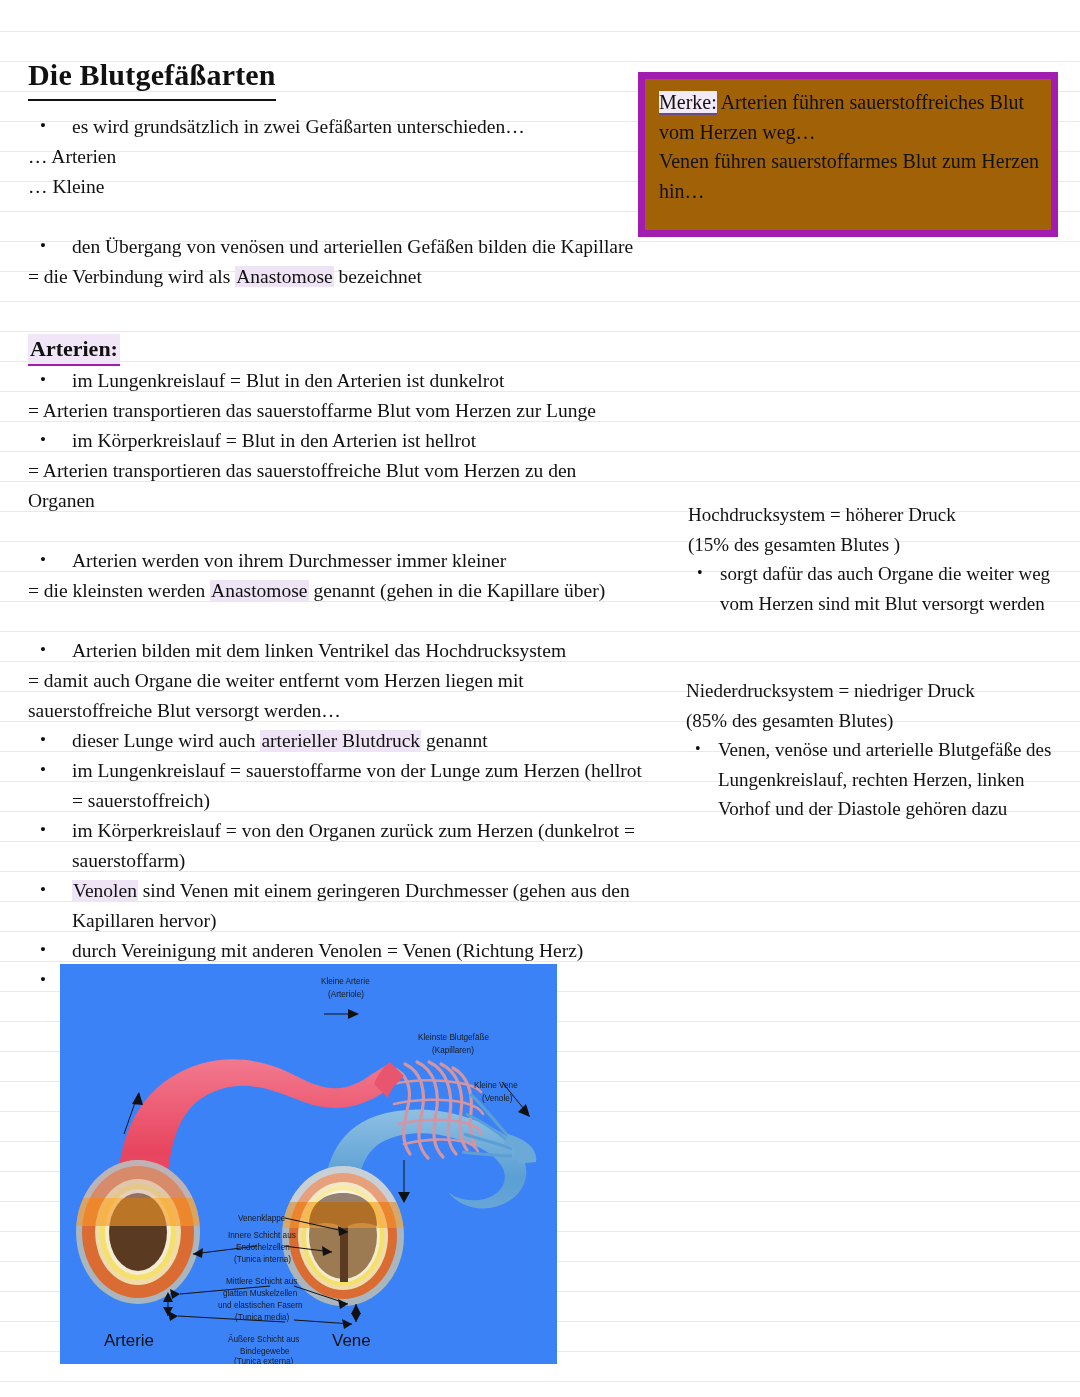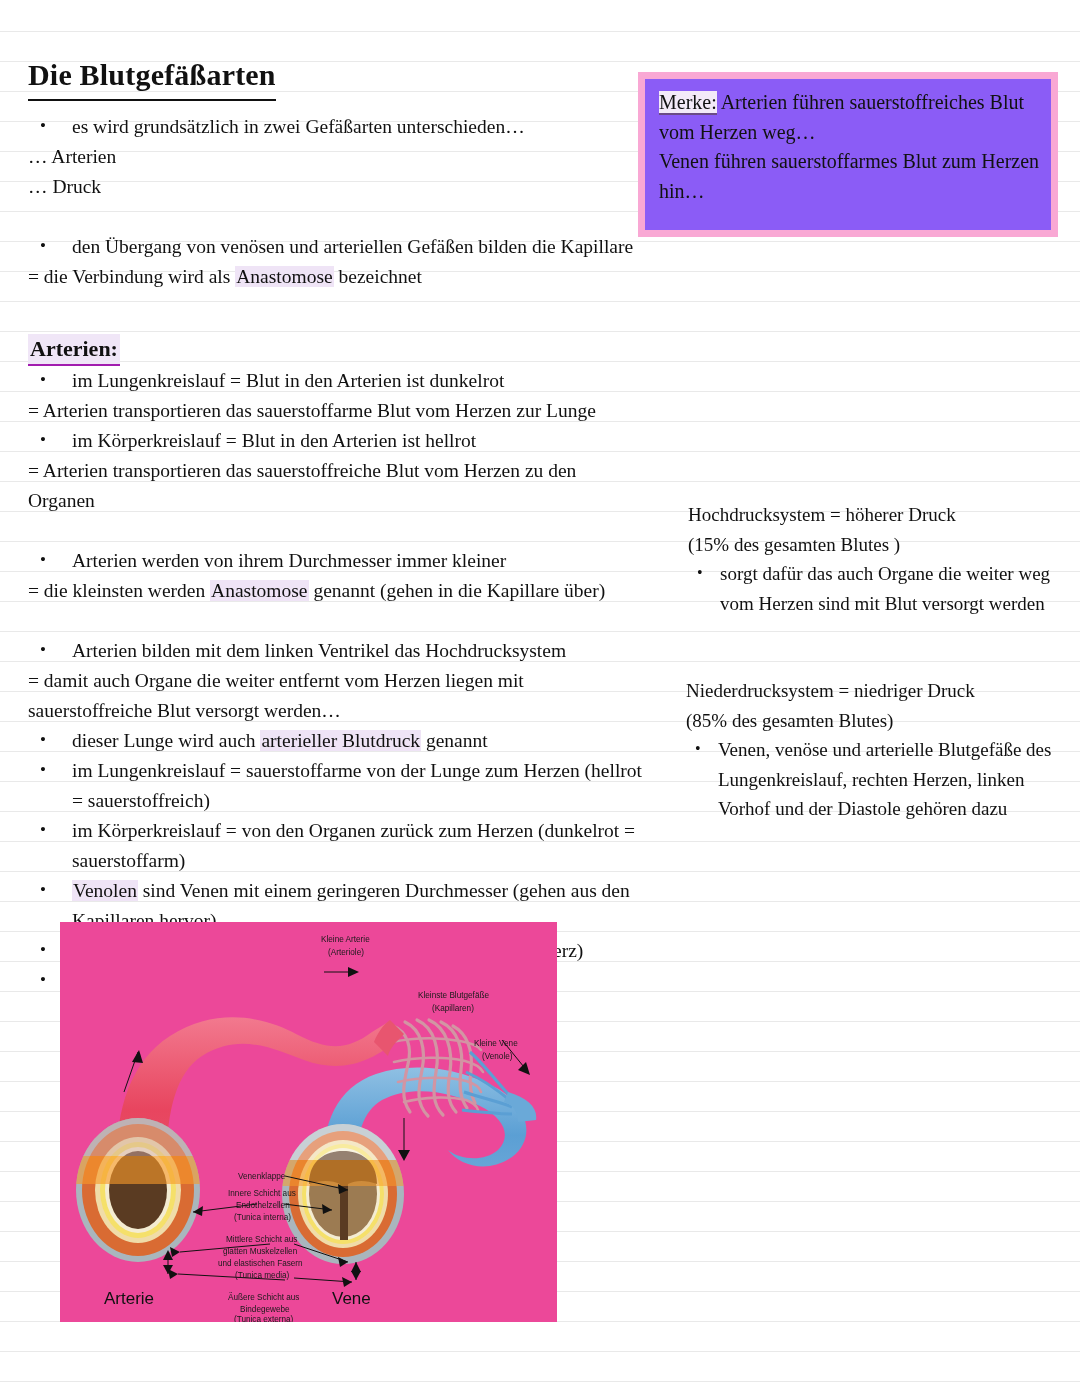--- a/index.html
+++ b/index.html
@@ -70,22 +70,22 @@
   .hl {
     background: #efe4f6;
     padding: 0 1px;
   }
 
   
   #merke {
     position: absolute;
     left: 638px; top: 72px;
     width: 420px; height: 165px;
-    border: 7px solid #f9a8d4;
-    background: #8b5cf6;
+    border: 7px solid #a21caf;
+    background: #a16207;
   }
   #merke .inner {
     padding: 9px 10px 0 14px;
     font-size: 20px;
     line-height: 29.5px;
   }
   .merke-label {
     border-bottom: 2px solid #6b4b86;
     background: #f3eaf8;
   }
@@ -101,23 +101,23 @@
     content: "\2022";
     position: absolute; left: 9px; top: -1px;
     font-size: 16px;
   }
   #note-hoch { position: absolute; left: 688px; top: 500px; width: 370px; }
   #note-nieder { position: absolute; left: 686px; top: 676px; width: 370px; }
 
   
   #figure {
     position: absolute;
-    left: 60px; top: 922px;
+    left: 60px; top: 964px;
     width: 497px; height: 400px;
-    background: #ec4899;
+    background: #3b82f6;
   }
   #figure svg { display: block; }
   .fig-lbl {
     font-family: "Liberation Sans", "DejaVu Sans", sans-serif;
     font-size: 8.2px;
     fill: #1a1a1a;
   }
   .fig-big {
     font-family: "Liberation Sans", "DejaVu Sans", sans-serif;
     font-size: 17px;
@@ -135,21 +135,21 @@
   <div id="left-col">
 
     <h1 class="title">Die Blutgefäßarten</h1>
 
     <ul class="bul" style="margin-top:11px;">
       <li>
         <span>es wird grundsätzlich in zwei Gefäßarten unterschieden…</span>
       </li>
     </ul>
     <div class="flat">… Arterien</div>
-    <div class="flat">… Druck</div>
+    <div class="flat">… Kleine</div>
 
     <ul class="bul" style="margin-top:30px;">
       <li>
         <span>den Übergang von venösen und arteriellen Gefäßen bilden die Kapillare</span>
       </li>
     </ul>
     <div class="flat">
       <span>= die Verbindung wird als </span><span class="hl">Anastomose</span><span> bezeichnet</span>
     </div>
 

